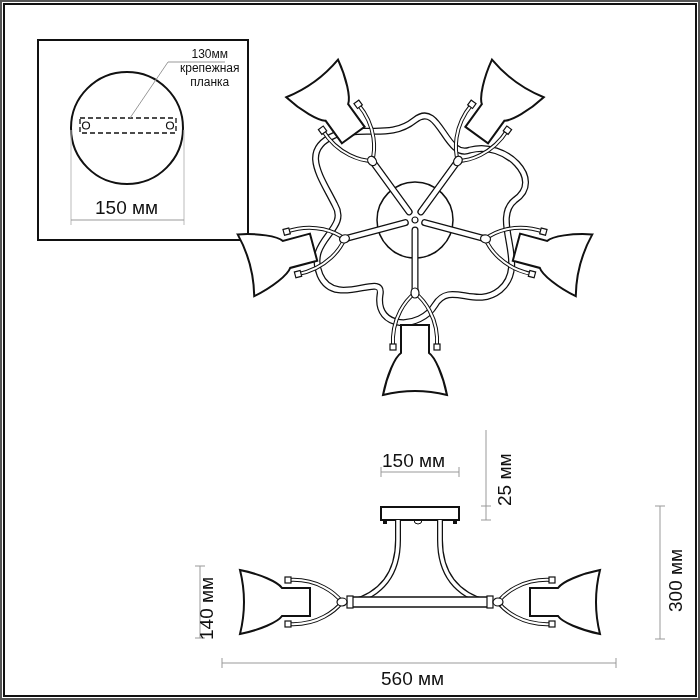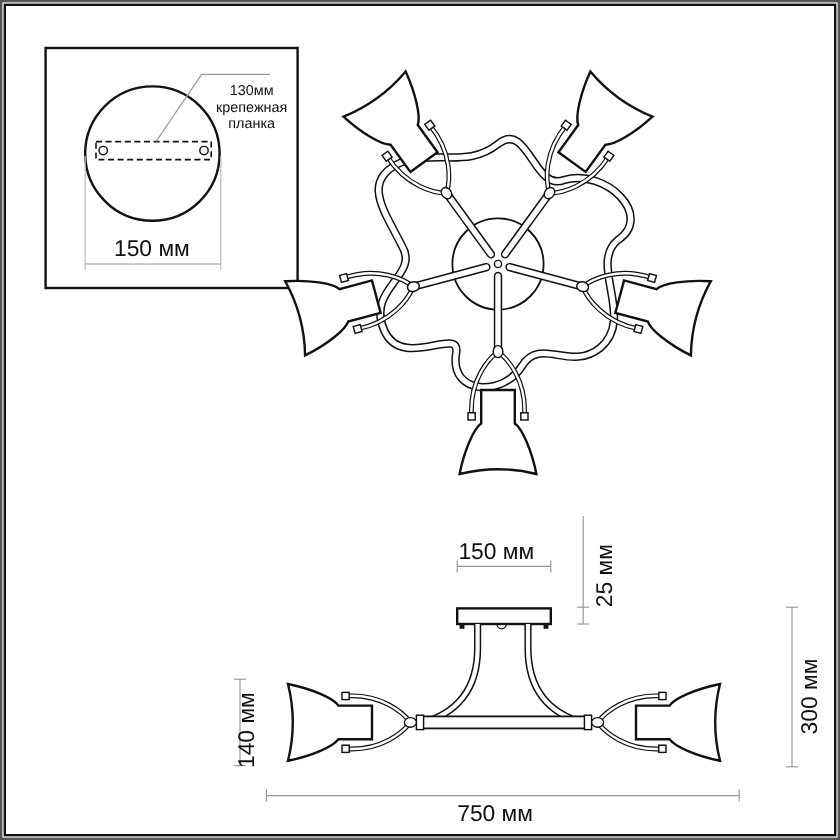--- a/index.html
+++ b/index.html
@@ -105,24 +105,24 @@
     <line x1="655" y1="639" x2="665" y2="639"></line>
     <line x1="200" y1="566" x2="200" y2="638"></line>
     <line x1="195" y1="566" x2="205" y2="566"></line>
     <line x1="195" y1="638" x2="205" y2="638"></line>
     <line x1="222" y1="663" x2="616" y2="663"></line>
     <line x1="222" y1="658" x2="222" y2="668"></line>
     <line x1="616" y1="658" x2="616" y2="668"></line>
   </g>
 </svg>
 
-<div class="lbl small" style="left:180px; top:47px;margin-top:21px;">
+<div class="lbl small" style="left:180px; top:47px;">
   <div>130мм</div>
   <div>крепежная</div>
   <div>планка</div>
 </div>
 <div class="lbl dim" style="left:95px; top:197px;">150 мм</div>
 
 <div class="lbl dim" style="left:382px; top:450px;">150 мм</div>
 <div class="lbl dim vert" style="left:494px; top:506px;">25 мм</div>
 <div class="lbl dim vert" style="left:665px; top:612px;">300 мм</div>
 <div class="lbl dim vert" style="left:196px; top:640px;">140 мм</div>
-<div class="lbl dim" style="left:381px; top:668px;">750 мм</div>
+<div class="lbl dim" style="left:381px; top:668px;">560 мм</div>
 
 </body></html>

